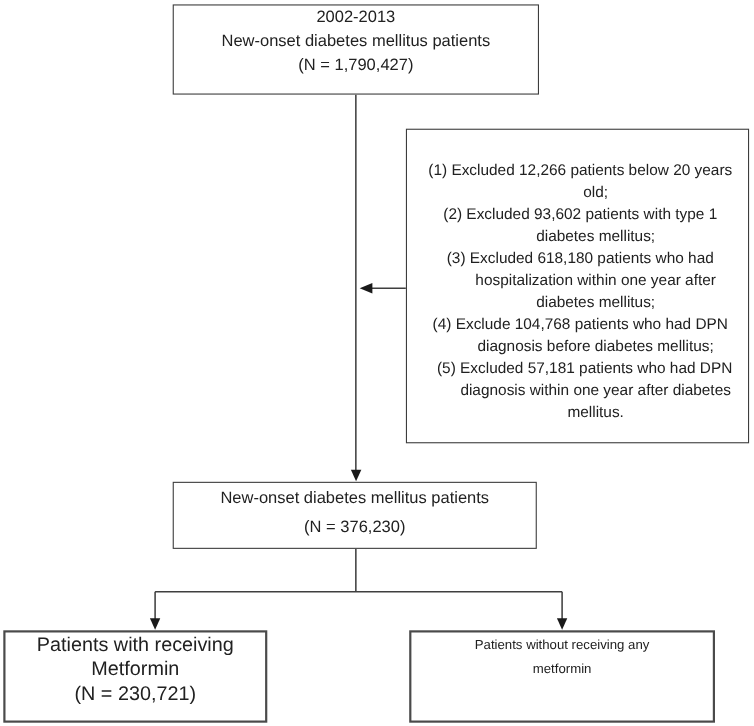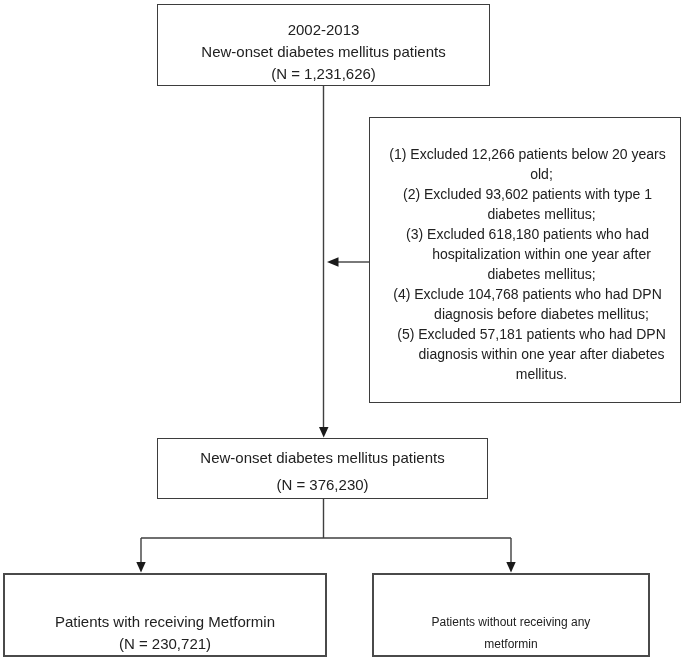--- a/index.html
+++ b/index.html
@@ -20,26 +20,26 @@
     pointer-events: none;
   }
   .box {
     position: absolute;
     background: #ffffff;
     border: 1.6px solid #3d3d3d;
   }
   .box-center {
     display: flex;
     flex-direction: column;
-    justify-content: flex-end;
+    justify-content: flex-start;
     text-align: center;
   }
   .box-top     { left: 157px; top: 4px;   width: 333px; height: 82px; font-size: 15px; line-height: 22px; }
   .box-middle  { left: 157px; top: 438px; width: 331px; height: 61px; font-size: 15px; line-height: 27px; }
-  .box-bleft   { left: 3px;   top: 573px; width: 324px; height: 84px; font-size: 15px; line-height: 22px; border-width: 2px; border-color: #4a4a4a; }
+  .box-bleft   { left: 3px;   top: 573px; width: 240px; height: 84px; font-size: 18px; line-height: 22px; border-width: 2px; border-color: #4a4a4a; }
   .box-bright  { left: 372px; top: 573px; width: 278px; height: 84px; font-size: 12px; line-height: 22px; border-width: 2px; border-color: #4a4a4a; }
   .box-excl {
     left: 369px; top: 117px; width: 312px; height: 286px;
     padding: 26px 6px 0 11px;
     font-size: 14px;
     line-height: 20px;
     text-align: left;
   }
   .excl-item {
     padding-left: 28px;
@@ -68,21 +68,21 @@
     <line x1="141" y1="538" x2="511" y2="538" stroke="#3f3f3f" stroke-width="1.4"></line>
     <line x1="141" y1="538" x2="141" y2="564" stroke="#3f3f3f" stroke-width="1.4"></line>
     <line x1="511" y1="538" x2="511" y2="564" stroke="#3f3f3f" stroke-width="1.4"></line>
     <polygon points="136.3,562 145.7,562 141,572.5" fill="#1a1a1a"></polygon>
     <polygon points="506.3,562 515.7,562 511,572.5" fill="#1a1a1a"></polygon>
   </svg>
 
   <div class="box box-top box-center">
     <div>2002-2013</div>
     <div>New-onset diabetes mellitus patients</div>
-    <div>(N = 1,231,626)</div>
+    <div>(N = 1,790,427)</div>
   </div>
 
   <div class="box box-excl">
     <div class="excl-item">(1) Excluded 12,266 patients below 20 years
 old;</div>
     <div class="excl-item">(2) Excluded 93,602 patients with type 1
 diabetes mellitus;</div>
     <div class="excl-item">(3) Excluded 618,180 patients who had
 hospitalization within one year after
 diabetes mellitus;</div>

